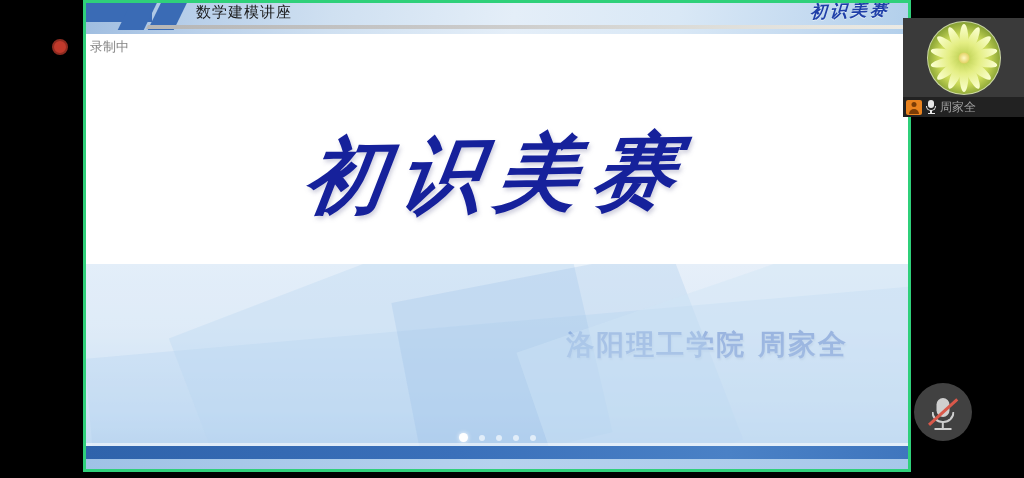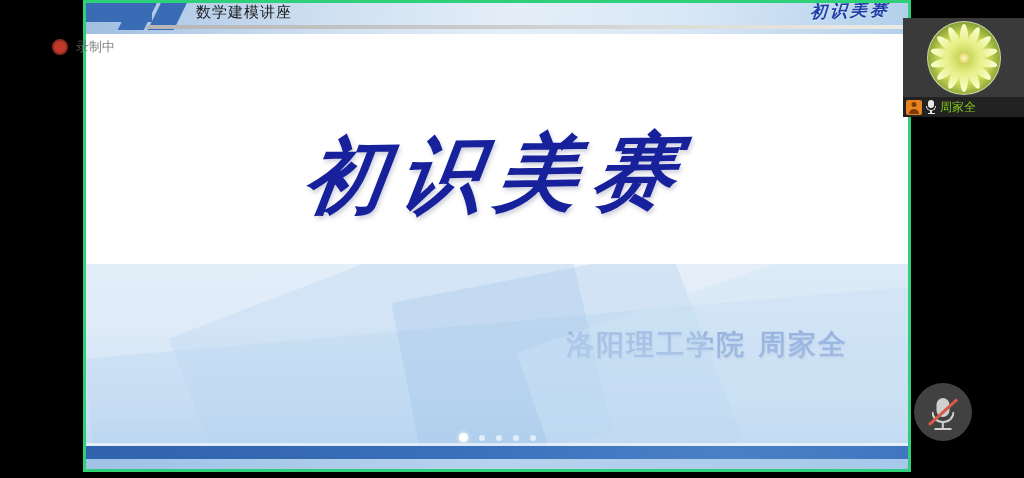--- a/index.html
+++ b/index.html
@@ -112,21 +112,21 @@
   .author{
     position:absolute; right:60px; top:326px;
     font-family:"DejaVu Serif","Liberation Serif",serif;
     font-size:28px; font-weight:bold; color:#1f3fa8;
     letter-spacing:2px; white-space:nowrap;
     text-shadow:1px 2px 2px rgba(140,140,170,.45);
   }
 
   
   .rec{
-    position:absolute; left:52px; top:38px; display:flex; align-items:center; gap:8px; z-index:20;
+    position:absolute; left:52px; top:38px; display:flex; align-items:center; gap:22px; z-index:20;
   }
   .rec-dot{
     width:16px; height:16px; border-radius:50%;
     background:#c0392b; border:2px solid #8e2b20;
   }
   .rec-label{
     font-size:13px; color:#6e6e6e; white-space:nowrap;
     font-family:"DejaVu Sans","Liberation Sans",sans-serif;
     mix-blend-mode:normal; opacity:.85;
   }
@@ -181,21 +181,21 @@
     border:1.4px solid #e8e8e8; border-top:none;
     border-radius:0 0 6px 6px;
   }
   .mic-ico .stem{
     position:absolute; left:4.4px; top:10px; width:1.4px; height:3px; background:#e8e8e8;
   }
   .mic-ico .base{
     position:absolute; left:1.5px; bottom:0px; width:7px; height:1.4px; background:#e8e8e8;
   }
   .tile-name{
-    font-size:12px; color:#84cc16; white-space:nowrap;
+    font-size:12px; color:#a3a3a3; white-space:nowrap;
     font-family:"DejaVu Sans","Liberation Sans",sans-serif;
   }
 
   
   .mute-btn{
     position:absolute; left:914px; top:383px; width:58px; height:58px;
     border-radius:50%; background:rgba(105,105,105,.62); z-index:25;
   }
   .mute-btn .m-cap{
     position:absolute; left:50%; top:15px; transform:translateX(-50%);

